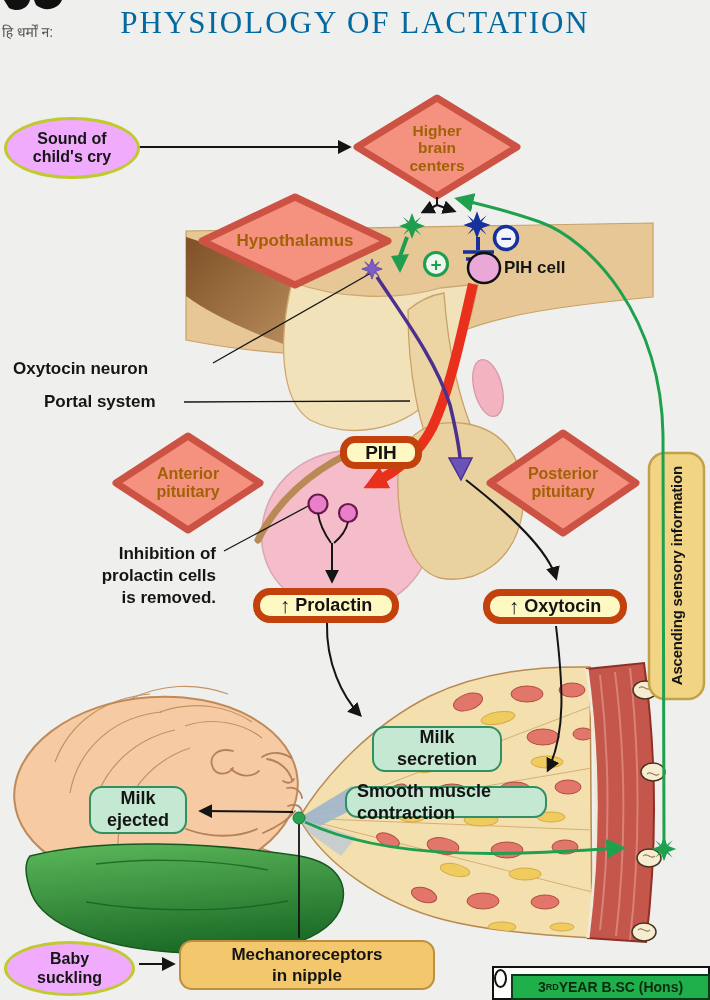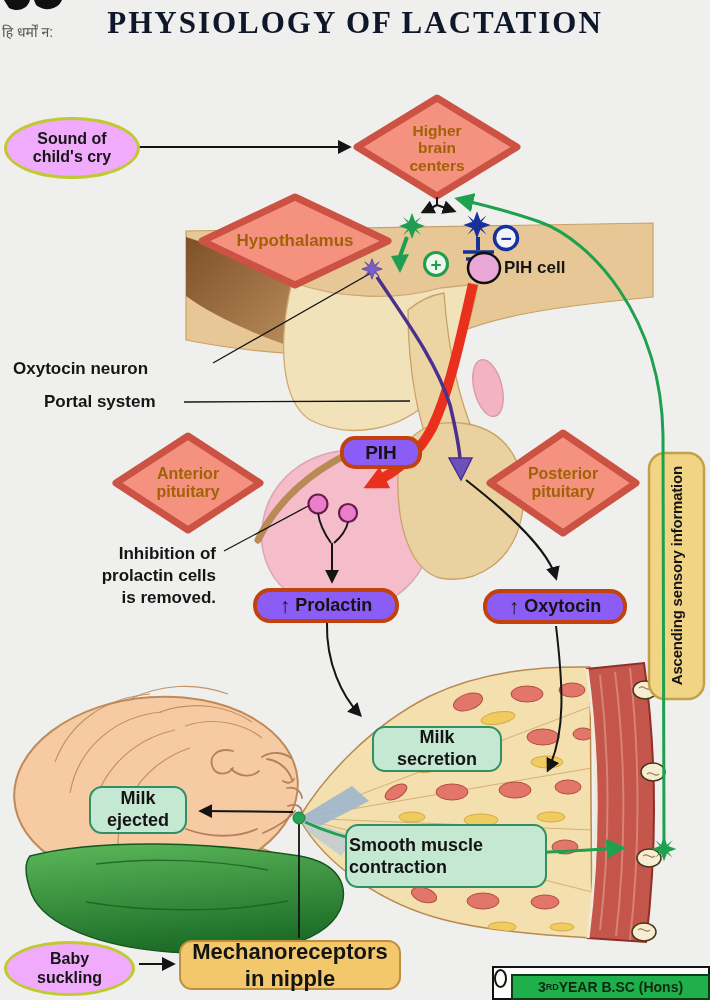--- a/index.html
+++ b/index.html
@@ -2,28 +2,28 @@
 <html><head>
 <meta charset="utf-8">
 <style>
   html,body{margin:0;padding:0;background:#d8d8d6;}
   #stage{position:relative;width:710px;height:1000px;background:#efefed;overflow:hidden;
          font-family:"Liberation Sans","DejaVu Sans",sans-serif;}
   #diagram-svg{position:absolute;left:0;top:0;width:710px;height:1000px;}
   .abs{position:absolute;box-sizing:border-box;}
   .ctr{display:flex;align-items:center;justify-content:center;text-align:center;}
   .preline{white-space:pre-line;}
-  .title{font-family:"Liberation Serif","DejaVu Serif",serif;font-weight:bold;font-size:31px;
-         letter-spacing:2px;color:#0f172a;}
+  .title{font-family:"Liberation Serif","DejaVu Serif",serif;font-weight:normal;font-size:31px;
+         letter-spacing:2px;color:#0369a1;}
   .lbl{font-weight:bold;color:#151515;}
   .oval{border-radius:50%;background:#f0abfc;border:3px solid #c0c92e;font-weight:bold;
         font-size:16px;line-height:1.15;color:#151515;}
   .dtext{font-weight:bold;color:#a16207;line-height:1.12;}
   .box{border-radius:13px;font-weight:bold;color:#141414;}
-  .purple{background:#8b5cf6;border:4px solid #c2410c;}
+  .purple{background:#fef9c3;border:7px solid #c2410c;}
   .green{background:#c4e8d1;border:2.5px solid #308f63;}
   .orange{background:#f3c76b;border:2.5px solid #bd8f3e;}
   .vtext{writing-mode:vertical-rl;transform:rotate(180deg);font-weight:bold;font-size:15px;
          letter-spacing:-0.2px;color:#151515;}
   .arrowglyph{font-size:21px;font-weight:900;margin-right:5px;line-height:1;}
   .scroll-outer{background:#fdfdfb;border:2px solid #111;}
   .scroll-curl{width:13px;height:19px;border:2px solid #111;border-radius:50%;background:#fdfdfb;}
   .banner{background:#1faf4b;border:2px solid #0c3c16;font-size:14px;font-weight:bold;color:#062;
           color:#0a2a10;}
   .banner sup{font-size:9px;text-align:center;}
@@ -275,31 +275,31 @@
 </div>
 
 <div class="abs box purple ctr" style="left:483px;top:589px;width:144px;height:35px;font-size:18px;border-radius:17px;">
   <span class="arrowglyph">↑</span>
   <span>Oxytocin</span>
 </div>
 
 <div class="abs box green ctr preline" style="left:372px;top:726px;width:130px;height:46px;font-size:18px;line-height:1.2;">Milk
 secretion</div>
 
-<div class="abs box green preline" style="left:345px;top:786px;width:202px;height:64px;font-size:18px;line-height:1.25;display:flex;align-items:center;padding-left:2px;margin-top:38px;">Smooth muscle
+<div class="abs box green preline" style="left:345px;top:786px;width:202px;height:32px;font-size:18px;line-height:1.25;display:flex;align-items:center;padding-left:10px;">Smooth muscle
 contraction</div>
 
 <div class="abs box green ctr preline" style="left:89px;top:786px;width:98px;height:48px;font-size:18px;line-height:1.2;">Milk
 ejected</div>
 
 <div class="abs ctr" style="left:649px;top:453px;width:55px;height:246px;">
   <span class="vtext">Ascending sensory information</span>
 </div>
 
-<div class="abs box orange ctr preline" style="left:179px;top:940px;width:222px;height:50px;font-size:22px;line-height:1.25;">Mechanoreceptors
+<div class="abs box orange ctr preline" style="left:179px;top:940px;width:256px;height:50px;font-size:17px;line-height:1.25;">Mechanoreceptors
 in nipple</div>
 
 <div class="abs oval ctr preline" style="left:4px;top:941px;width:131px;height:55px;">Baby
 suckling</div>
 
 <div class="abs scroll-outer" style="left:492px;top:966px;width:218px;height:34px;"></div>
 <div class="abs scroll-curl" style="left:494px;top:969px;"></div>
 <div class="abs banner ctr" style="left:511px;top:974px;width:199px;height:26px;">
   <span>3</span>
       <sup>RD</sup>

